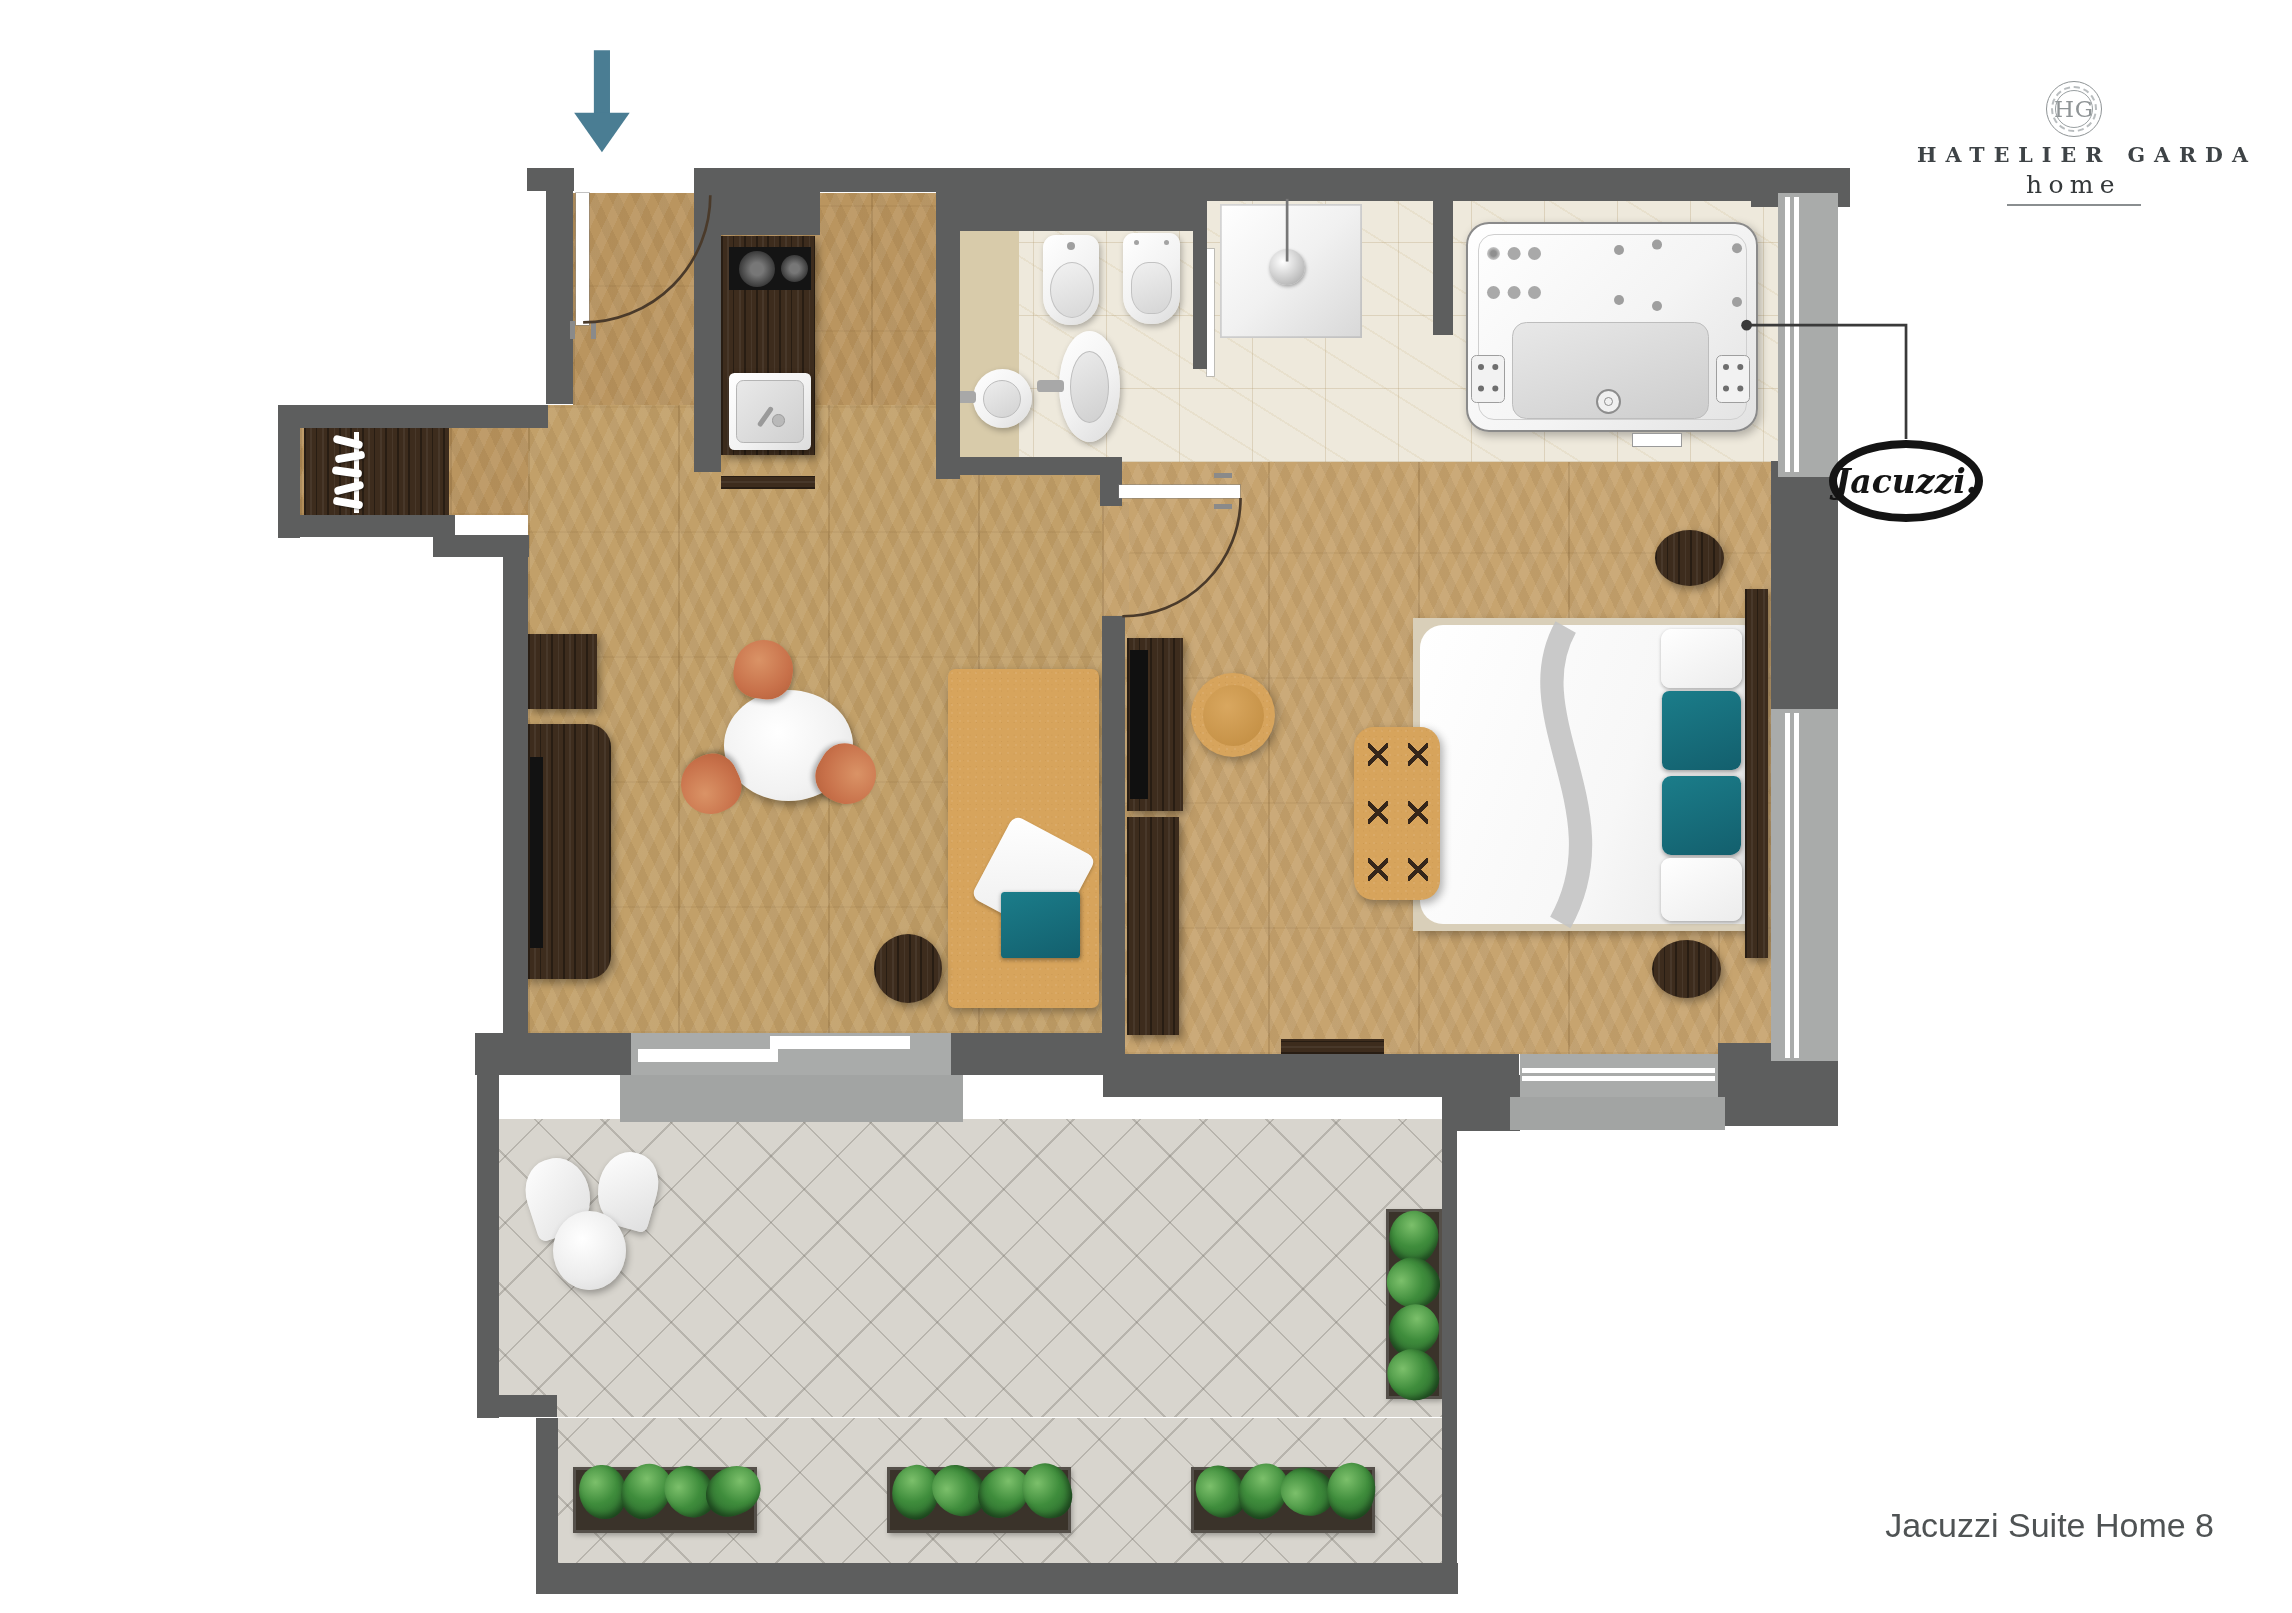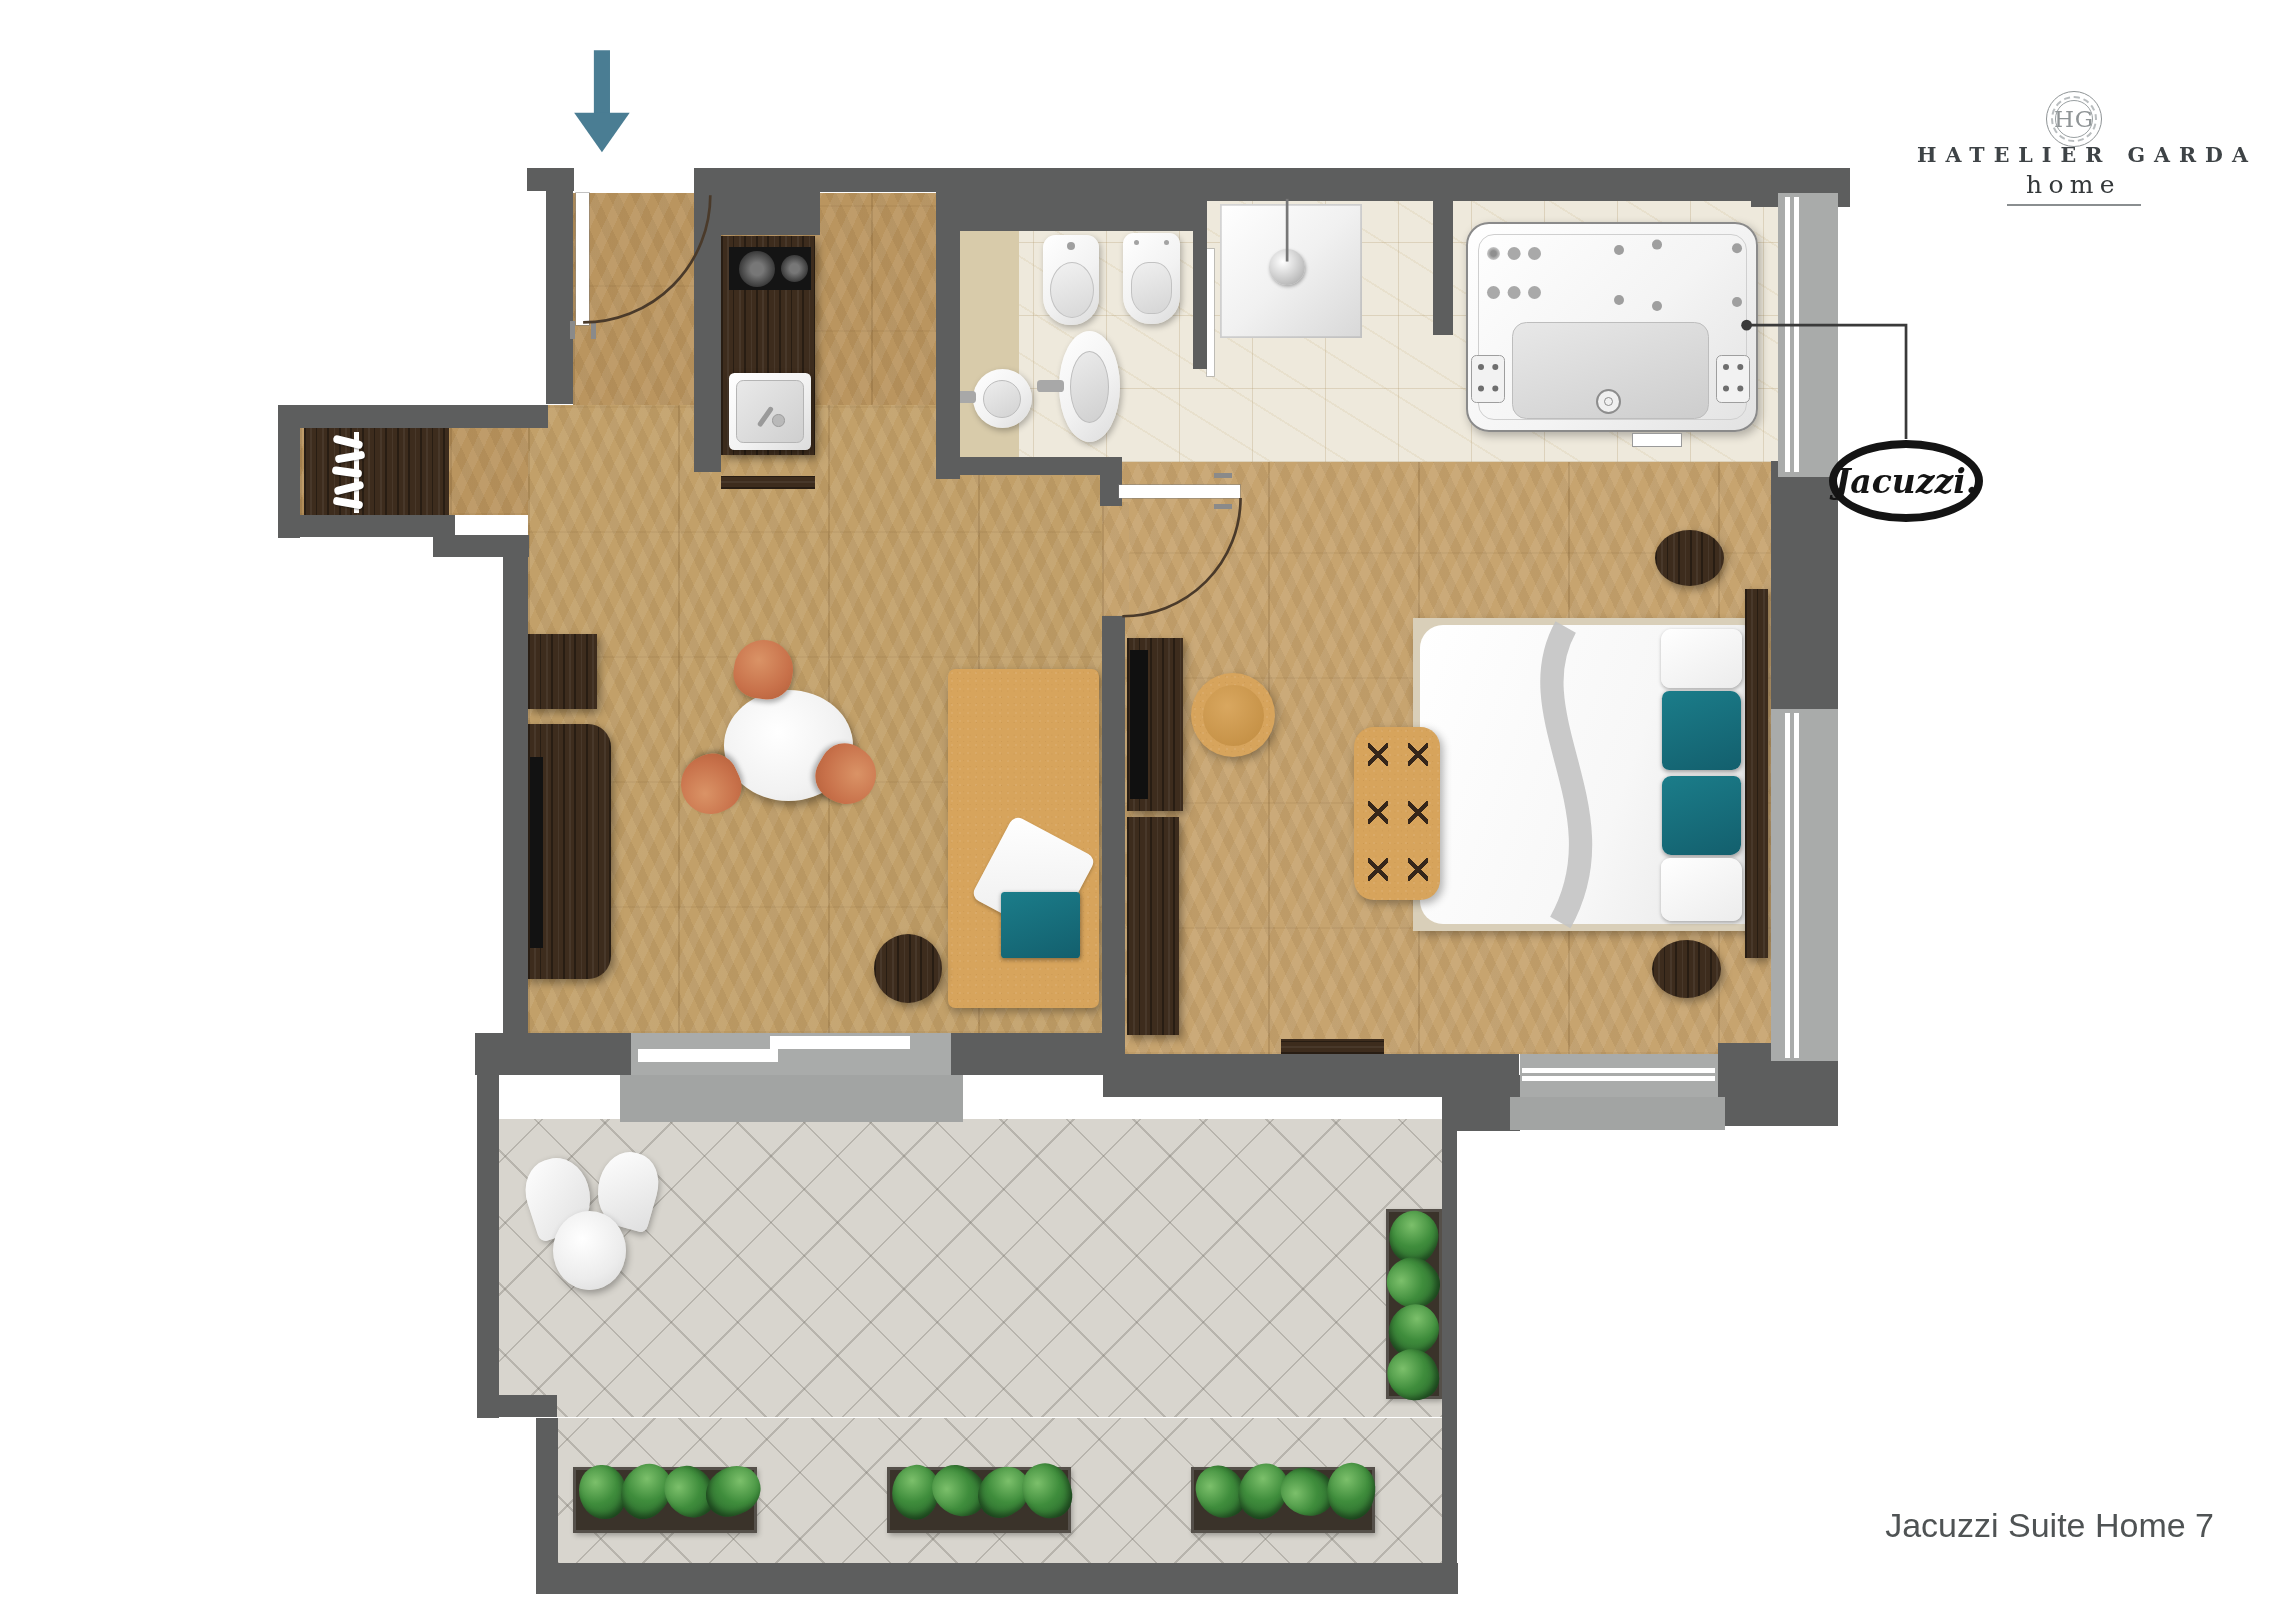--- a/index.html
+++ b/index.html
@@ -257,28 +257,28 @@
     <path d="M 1748 700 C 1692 800, 1812 905, 1742 1030" fill="none" stroke="#c3c3c3" stroke-width="26" opacity="0.9"></path>
     <polyline points="1950,363 2128,363 2128,490" fill="none" stroke="#3a3a3a" stroke-width="3"></polyline>
     <circle cx="1950" cy="363" r="6" fill="#3a3a3a"></circle>
     <g>
       <line x1="672" y1="56" x2="672" y2="132" stroke="#4a7d93" stroke-width="18"></line>
       <polygon points="641,126 703,126 672,170" fill="#4a7d93"></polygon>
     </g>
   </svg>
 
   <div style="left:1917px;top:75px;width:313px;height:134px;">
-    <div class="brand-circle" style="left:129px;top:16px;">
+    <div class="brand-circle" style="left:129px;top:6px;">
       <span class="brand-monogram">HG</span>
     </div>
     <div class="brand-name" style="left:0;top:68px;width:313px;text-align:center;">HATELIER GARDA</div>
     <div class="brand-sub" style="left:0;top:95px;width:313px;text-align:center;">home</div>
     <div class="underline" style="left:90px;top:129px;width:134px;"></div>
   </div>
 
   <div class="jacuzzi-ellipse" style="left:1829px;top:440px;">
     <span class="jacuzzi-text">Jacuzzi.</span>
   </div>
 
-  <div class="plan-title" style="left:1791px;top:1506px;width:423px;text-align:right;">Jacuzzi Suite Home 7</div>
+  <div class="plan-title" style="left:1791px;top:1506px;width:423px;text-align:right;">Jacuzzi Suite Home 8</div>
 
 </div>
 
 
 </body></html>

